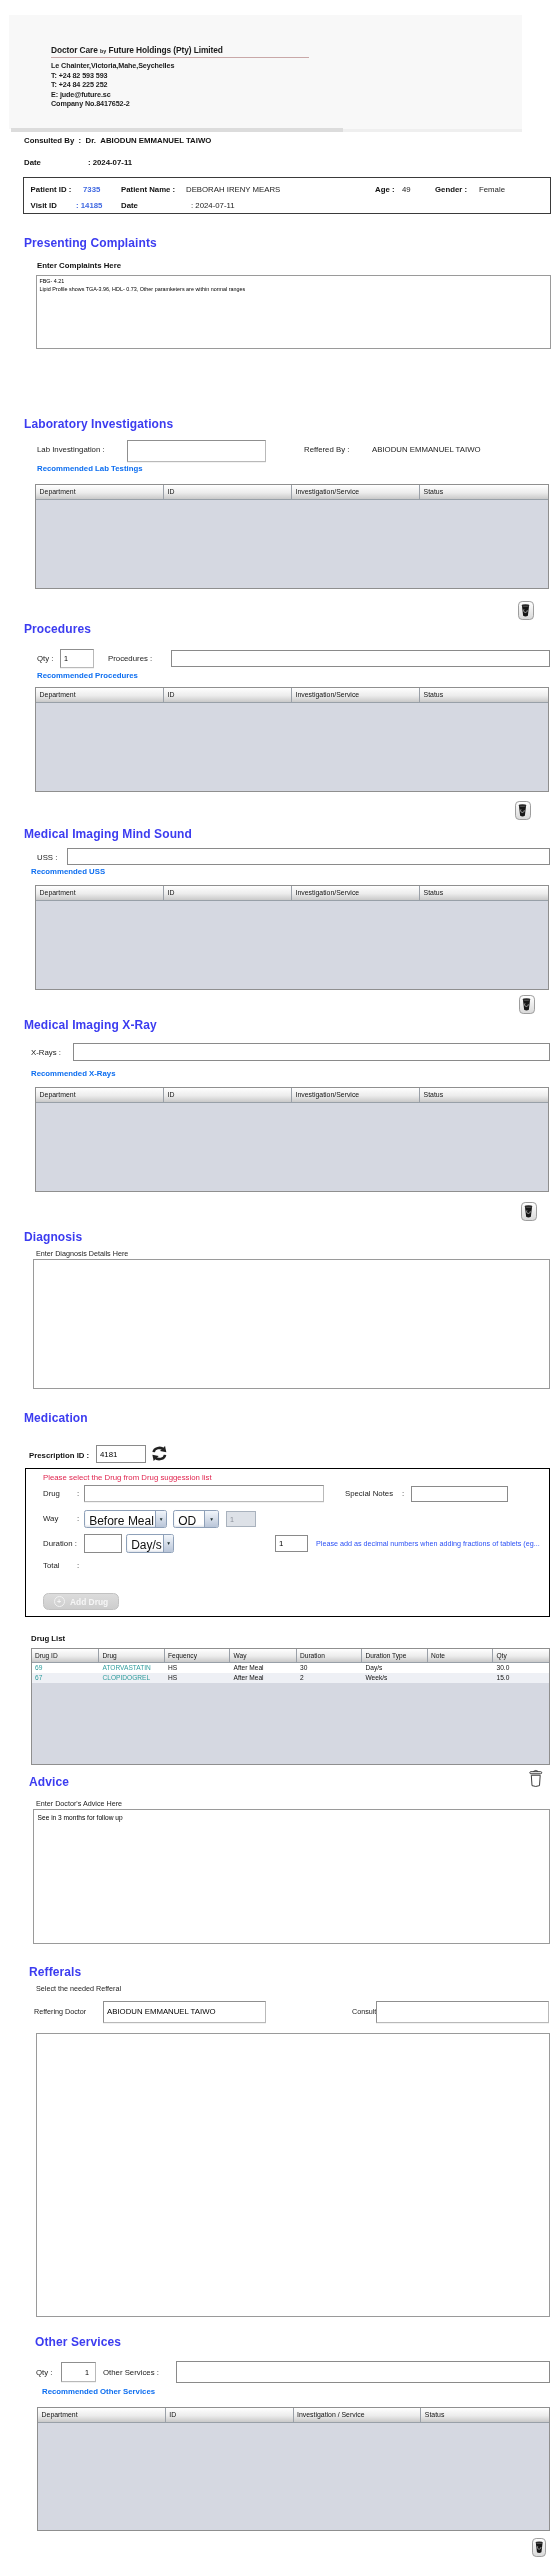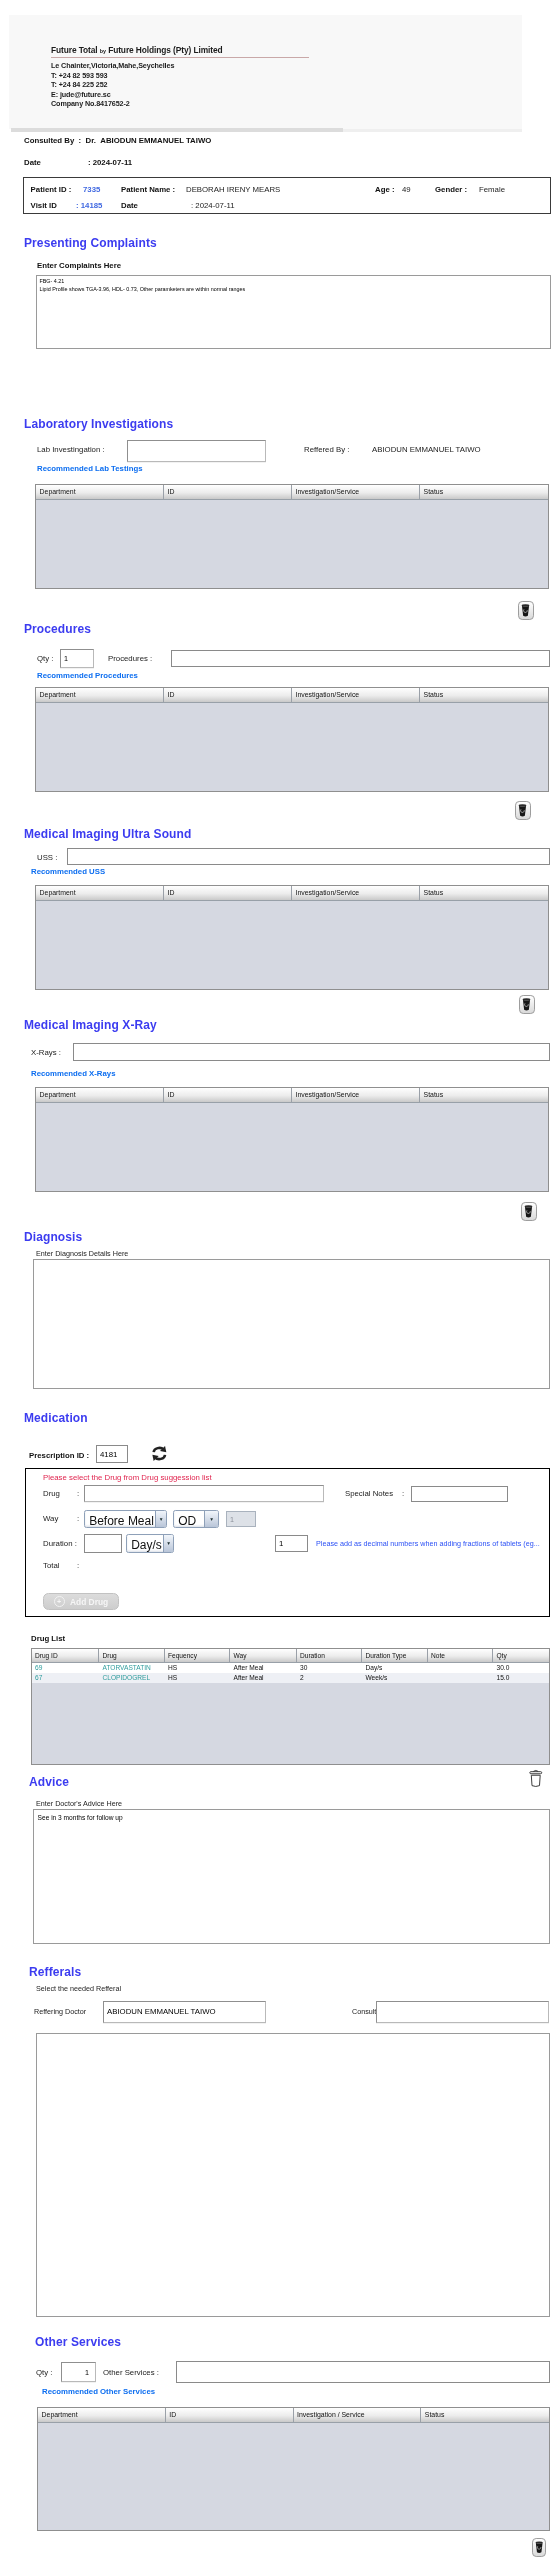--- a/index.html
+++ b/index.html
@@ -64,21 +64,21 @@
 </head>
 <body>
 
 <div id="page">
 
   <div class="letterhead"></div>
   <div class="abs" style="left:10.8px;top:128px;width:332px;height:4.2px;background:#dcdcdc;"></div>
   <div class="abs" style="left:343px;top:129px;width:179px;height:3px;background:#efefef;"></div>
 
   <div class="abs coName" style="left:51px;top:45px;">
-    <span>Future Total</span>
+    <span>Doctor Care</span>
     <span class="coBy">by</span>
     <span>Future Holdings (Pty) Limited</span>
   </div>
   <div class="abs" style="left:51px;top:57px;width:258px;height:0;border-bottom:1.2px solid #c9a8a8;"></div>
   <div class="abs addr" style="left:51px;top:61px;">
     <div>Le Chainter,Victoria,Mahe,Seychelles</div>
     <div>T: +24  82 593 593</div>
     <div>T: +24  84 225 252</div>
     <div>E: jude@future.sc</div>
     <div>Company No.8417652-2</div>
@@ -151,21 +151,21 @@
     <div class="tbody"></div>
   </div>
   <div class="trash-btn" style="left:515px;top:801px;">
     <svg width="9" height="13" viewBox="0 0 15 22">
       <ellipse cx="7.5" cy="2.5" rx="6.5" ry="2" fill="#2b2b2b"></ellipse>
       <path d="M1.5 3.5 L3.5 20 Q7.5 22.5 11.5 20 L13.5 3.5 Q7.5 6 1.5 3.5 Z" fill="#161616"></path>
       <path d="M5 9 a3.2 3.2 0 1 0 5.5 1.5" stroke="#d8d8d8" stroke-width="1.1" fill="none"></path>
     </svg>
   </div>
 
-  <div class="abs h1" style="left:24px;top:827px;">Medical Imaging Ultra Sound</div>
+  <div class="abs h1" style="left:24px;top:827px;">Medical Imaging Mind Sound</div>
   <div class="abs lblR" style="left:37px;top:853px;">USS :</div>
   <input class="winp" style="left: 67px; top: 848px; width: 483px; height: 16.7px;" value="">
   <div class="abs link" style="left:31px;top:867px;">Recommended USS</div>
   <div class="dataTable" style="top:885px;height:105px;">
     <div class="thead">
       <div class="th">Department</div>
       <div class="th">ID</div>
       <div class="th">Investigation/Service</div>
       <div class="th">Status</div>
     </div>
@@ -199,21 +199,21 @@
       <path d="M5 9 a3.2 3.2 0 1 0 5.5 1.5" stroke="#d8d8d8" stroke-width="1.1" fill="none"></path>
     </svg>
   </div>
 
   <div class="abs h1" style="left:24px;top:1230px;">Diagnosis</div>
   <div class="abs lblS" style="left:36px;top:1249px;">Enter Diagnosis Details Here</div>
   <textarea class="bigbox" style="left: 33px; top: 1259px; width: 517px; height: 130px; font-size: 6.6px; padding: 3px;"></textarea>
 
   <div class="abs h1" style="left:24px;top:1411px;">Medication</div>
   <div class="abs lblB" style="left:29px;top:1451px;">Prescription ID :</div>
-  <input class="winp" style="left: 96px; top: 1445px; width: 32px; height: 18px; font-size: 7.8px;" value="4181">
+  <input class="winp" style="left: 96px; top: 1445px; width: 50px; height: 18px; font-size: 7.8px;" value="4181">
   <div class="abs" style="left:151px;top:1444px;width:18px;height:20.3px;cursor:pointer;">
     <svg width="16.7" height="19" viewBox="0 0 26 30">
       <path d="M4 13 A 9 7.5 0 0 1 20 9" stroke="#222" stroke-width="4" fill="none"></path>
       <polygon points="22,3 24,13 14,11" fill="#222"></polygon>
       <path d="M22 17 A 9 7.5 0 0 1 6 21" stroke="#222" stroke-width="4" fill="none"></path>
       <polygon points="4,27 2,17 12,19" fill="#222"></polygon>
     </svg>
   </div>
 
   <div class="abs" style="left:25px;top:1468px;width:525px;height:149px;border:1.8px solid #000;box-sizing:border-box;background:#fff;"></div>

